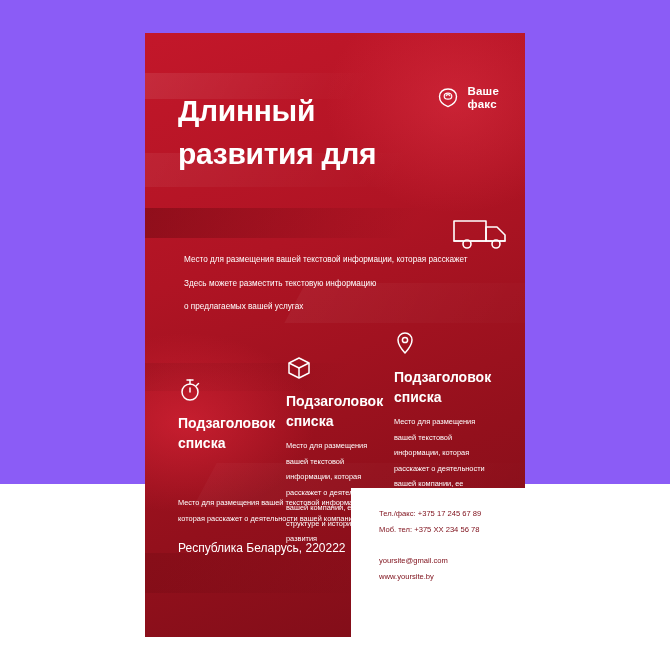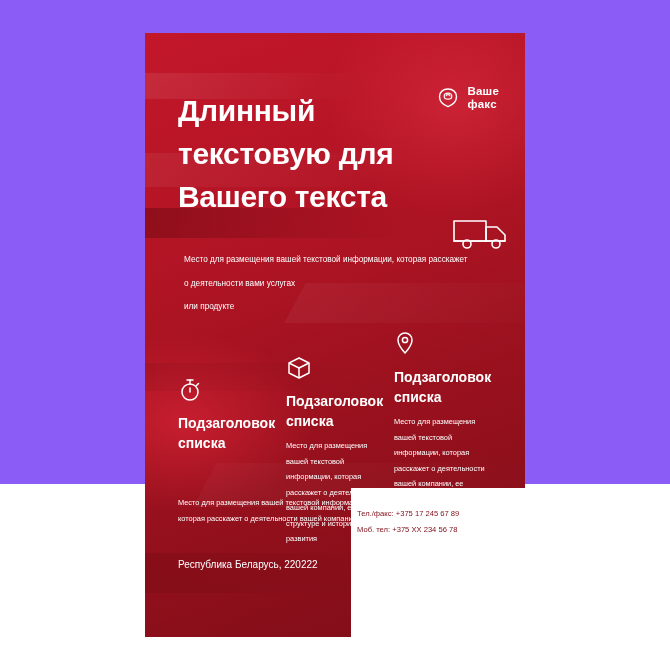--- a/index.html
+++ b/index.html
@@ -144,38 +144,38 @@
     left: 33px;
     top: 462px;
     width: 195px;
     color: #ffffff;
     font-size: 7.4px;
     line-height: 15.5px;
   }
   .foot-addr {
     position: absolute;
     left: 33px;
-    top: 524px;
+    top: 508px;
     width: 210px;
     color: #ffffff;
-    font-size: 10px;
+    font-size: 12px;
     line-height: 15.5px;
   }
 
   
   .contact-card {
     position: absolute;
     left: 206px;
     top: 455px;
     width: 174px;
     height: 149px;
     background: #ffffff;
   }
   .contact-inner {
-    padding: 18px 6px;
+    padding: 18px 28px;
     color: #7d0d18;
     font-size: 7.6px;
     line-height: 15.5px;
   }
   .contact-inner .grp { margin-bottom: 16px; }
   .contact-inner .grp:last-child { margin-bottom: 0; }
 </style>
 </head>
 <body>
 
@@ -202,42 +202,41 @@
         </svg>
       </span>
       <span class="logo-text">
         <div>Ваше</div>
         <div>факс</div>
       </span>
     </div>
 
     <div class="headline">
       <div>Длинный</div>
-      <div>текстовую для</div>
-      <div>Вашего текста</div>
+      <div>развития для</div>
     </div>
 
     <div class="truck">
       <svg width="62" height="44" viewBox="0 0 62 44" aria-hidden="true">
         <g fill="none" stroke="#ffffff" stroke-width="1.6" stroke-linejoin="round" stroke-linecap="round">
           <path d="M4 10 H36 V30 H4 Z"></path>
           <path d="M36 16 H47 L55 24 V30 H36 Z"></path>
           <circle cx="17" cy="33" r="4"></circle>
           <circle cx="46" cy="33" r="4"></circle>
           <path d="M4 30 H13"></path>
           <path d="M21 30 H42"></path>
           <path d="M50 30 H55"></path>
         </g>
       </svg>
     </div>
 
     <div class="intro">
       <p>Место для размещения вашей текстовой информации, которая расскажет</p>
-      <p>о деятельности вами услугах</p>
-      <p>или продукте</p>
+      <p>Здесь можете разместить текстовую информацию</p>
+      <p>о предлагаемых вашей услугах</p>
     </div>
 
     <div class="cols">
 
       <div class="col col-1">
         <div class="col-icon">
           <svg width="24" height="26" viewBox="0 0 24 26" aria-hidden="true">
             <g fill="none" stroke="#ffffff" stroke-width="1.5" stroke-linecap="round">
               <circle cx="12" cy="15" r="8"></circle>
               <path d="M9 3 H15"></path>
@@ -284,17 +283,21 @@
     <div class="foot-addr">
       <div>Республика Беларусь, 220222</div>
     </div>
 
     <div class="contact-card">
       <div class="contact-inner">
         <div class="grp">
           <div>Тел./факс: +375 17 245 67 89</div>
           <div>Моб. тел: +375 ХХ 234 56 78</div>
         </div>
+        <div class="grp">
+          <div>yoursite@gmail.com</div>
+          <div>www.yoursite.by</div>
+        </div>
       </div>
     </div>
 
   </div>
 </div>
 
 </body></html>

